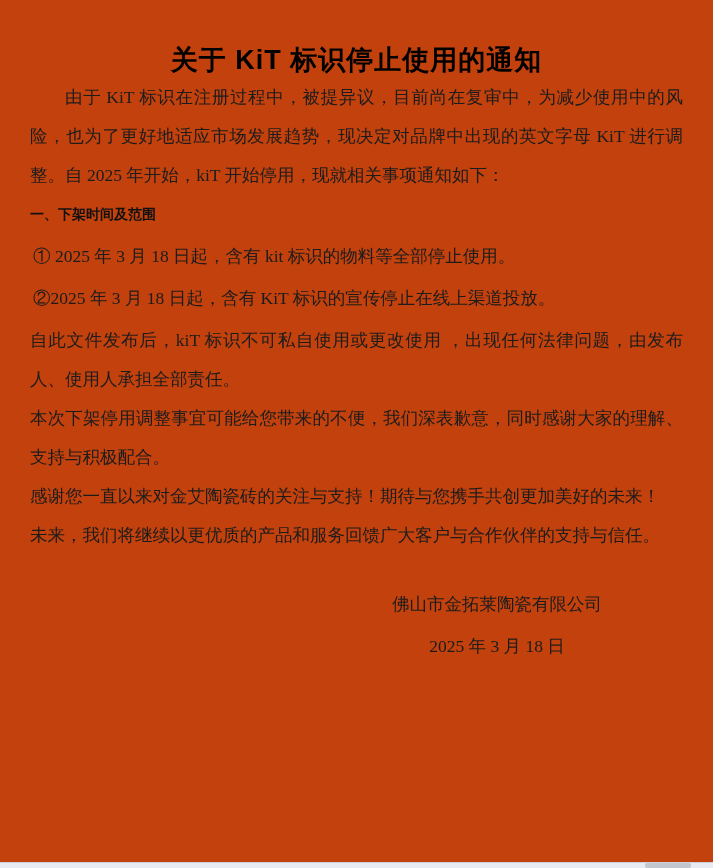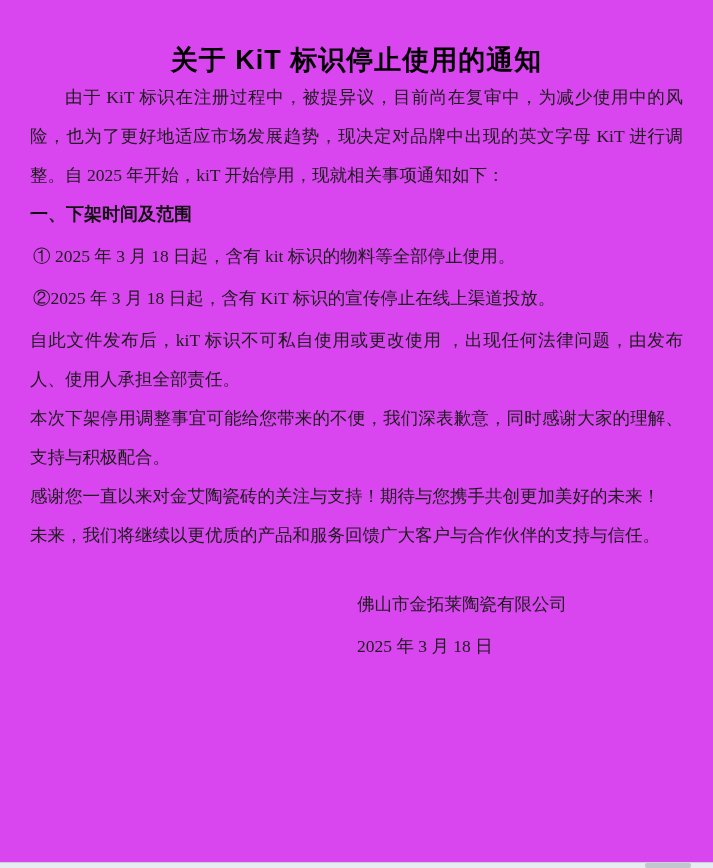--- a/index.html
+++ b/index.html
@@ -7,21 +7,21 @@
     padding: 0;
     width: 713px;
     height: 868px;
     background: #ffffff;
     overflow: hidden;
   }
   .page {
     position: relative;
     width: 713px;
     height: 868px;
-    background: #d946ef;
+    background: #c2410c;
     font-family: "Liberation Serif", "DejaVu Serif", serif;
     color: #1c1c1c;
   }
   .doc-title {
     margin: 0;
     padding-top: 42px;
     text-align: center;
     font-family: "Liberation Sans", "DejaVu Sans", sans-serif;
     font-weight: bold;
     font-size: 27px;
@@ -42,31 +42,32 @@
     margin: 0;
   }
   .para.indent {
     text-indent: 2em;
     font-family: Liberation Serif, serif;
   }
   .sec-heading {
     margin: 0;
     font-family: "Liberation Sans", "DejaVu Sans", sans-serif;
     font-weight: bold;
-    font-size: 18px;
+    font-size: 14px;
     color: #111111;
   }
   .list-item {
     margin: 3px;
   }
   .signature {
     margin-top: 28px;
     margin-left: auto;
     margin-right: 46px;
     width: 280px;
+    text-align: center;
     font-size: 17.5px;
     line-height: 42px;
   }
   .signature .company,
   .signature .date {
     margin: 0;
   }
   .bottom-bar {
     position: absolute;
     left: 0;

